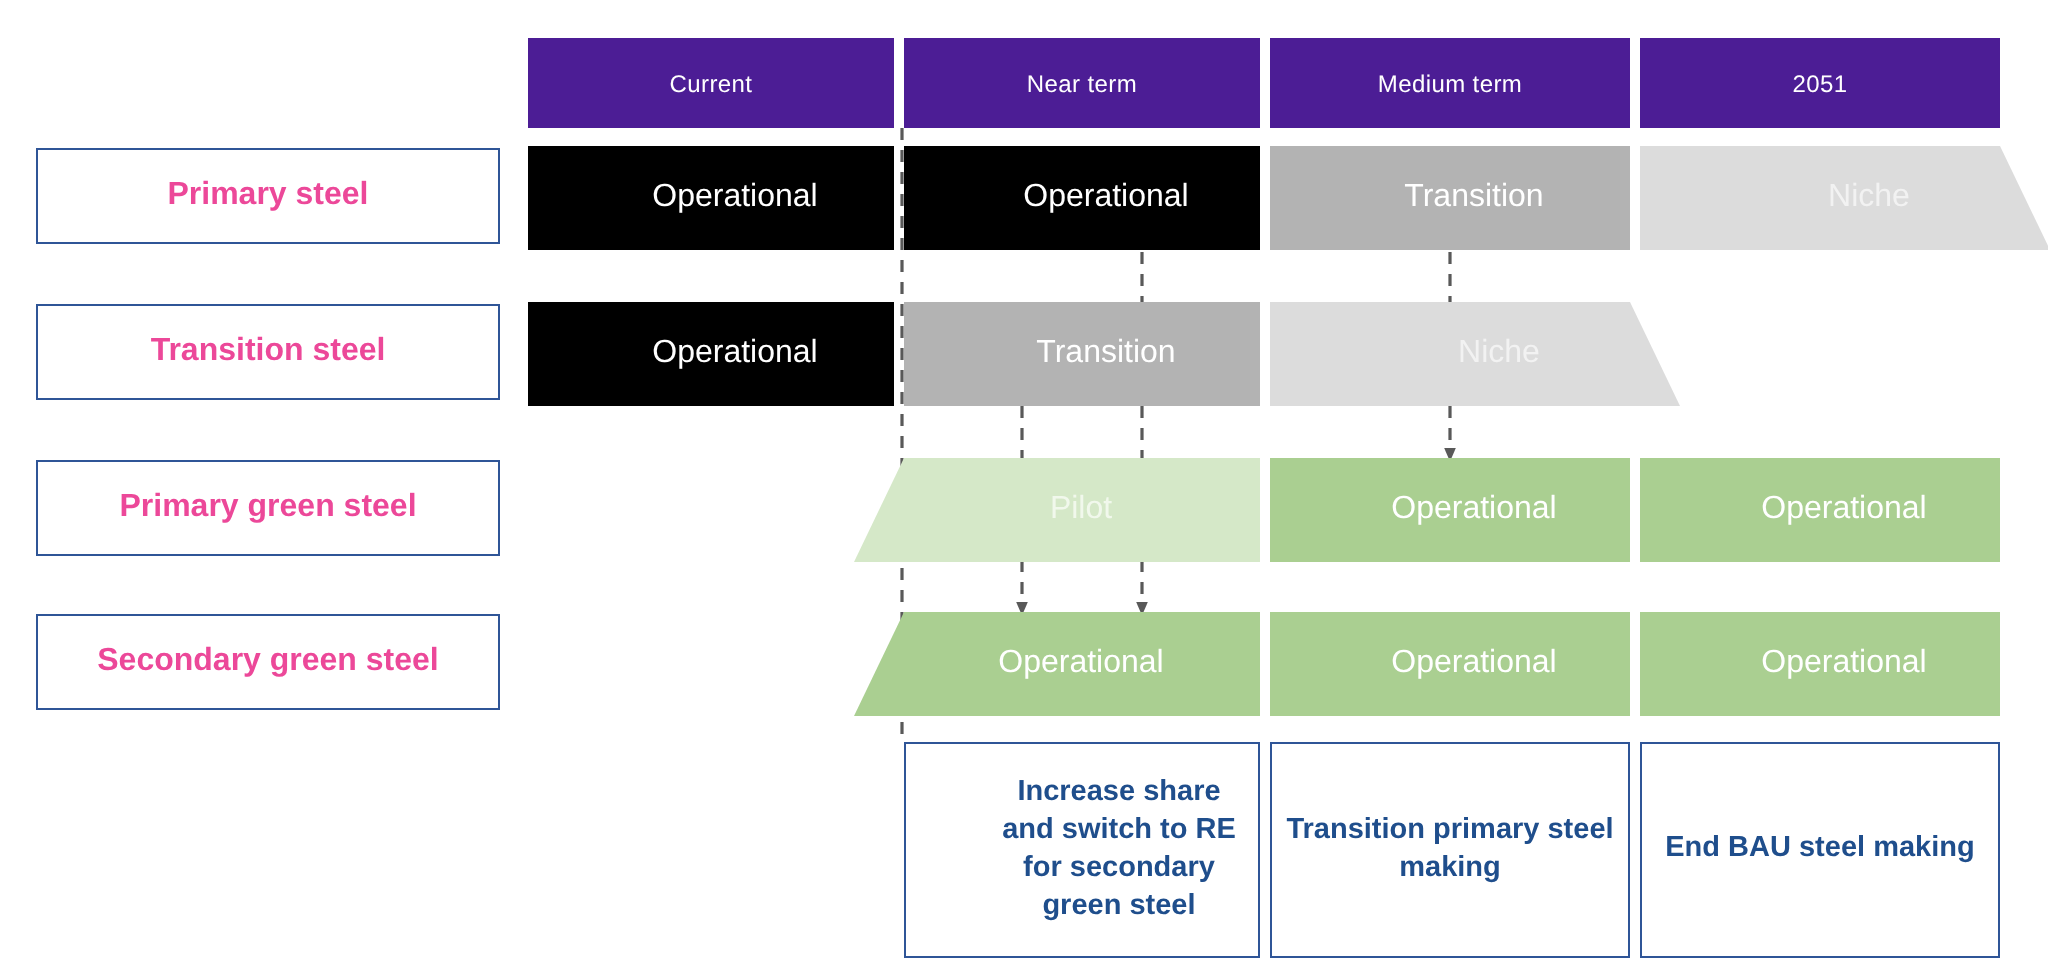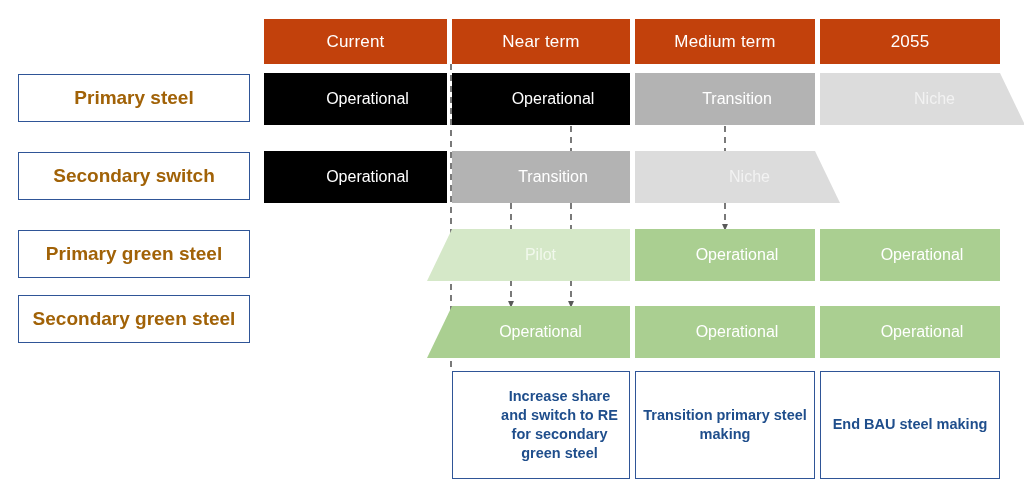--- a/index.html
+++ b/index.html
@@ -6,31 +6,31 @@
   body{
     width:1024px;height:489px;position:relative;overflow:hidden;
     font-family:"Liberation Sans",sans-serif;
     -webkit-font-smoothing:antialiased;
   }
   #stage{position:absolute;inset:0;}
   .abs{position:absolute;box-sizing:border-box;}
 
   
   .hdr{
-    background:#c2410c;color:#ffffff;
+    background:#4c1d95;color:#ffffff;
     display:flex;align-items:center;justify-content:center;
-    font-size:17px;letter-spacing:.2px;
+    font-size:12px;letter-spacing:.2px;
     top:19px;height:45px;
   }
 
   
   .rowlabel{
-    border:1.6px solid #2f5597;color:#a16207;background:#ffffff;
+    border:1.6px solid #2f5597;color:#ec4899;background:#ffffff;
     display:flex;align-items:center;justify-content:center;
-    font-size:19px;font-weight:bold;left:18px;width:232px;height:48px;
+    font-size:16px;font-weight:bold;left:18px;width:232px;height:48px;
   }
 
   
   .cell{
     display:flex;align-items:center;justify-content:center;
     font-size:16px;height:52px;color:#ffffff;padding-left:24px;
   }
   .cell.black{background:#000000;color:#ffffff;}
   .cell.mid{background:#b3b3b3;color:#ffffff;text-align:center;}
   .cell.light{background:#dcdcdc;color:#f2f2f2;}
@@ -53,28 +53,28 @@
 </style>
 </head>
 <body>
 
 <div id="stage">
 
   <div id="headers">
       <div class="abs hdr" style="left: 264px; width: 183px;">Current</div>
       <div class="abs hdr" style="left: 452px; width: 178px;">Near term</div>
       <div class="abs hdr" style="left: 635px; width: 180px;">Medium term</div>
-      <div class="abs hdr" style="left: 820px; width: 180px;">2055</div>
+      <div class="abs hdr" style="left: 820px; width: 180px;">2051</div>
     </div>
 
   <div id="rowlabels">
       <div class="abs rowlabel" style="top: 74px;">Primary  steel</div>
-      <div class="abs rowlabel" style="top: 152px;">Secondary switch</div>
+      <div class="abs rowlabel" style="top: 152px;">Transition steel</div>
       <div class="abs rowlabel" style="top: 230px;">Primary green steel</div>
-      <div class="abs rowlabel" style="top: 295px;">Secondary green steel</div>
+      <div class="abs rowlabel" style="top: 307px;">Secondary green steel</div>
     </div>
 
   <svg class="overlay" id="connectors" viewBox="0 0 1024 489" xmlns="http://www.w3.org/2000/svg">
     <defs>
       <marker id="arrowhead" markerWidth="7" markerHeight="7" refX="3.2" refY="3" orient="auto" markerUnits="userSpaceOnUse">
         <path d="M0,0 L7,3 L0,6 z" fill="#595959"></path>
       </marker>
     </defs>
     <g id="connector-group">
         <line x1="451" x2="451" y1="64" y2="372" stroke="#595959" stroke-width="1.6" stroke-dasharray="6 5"></line>

